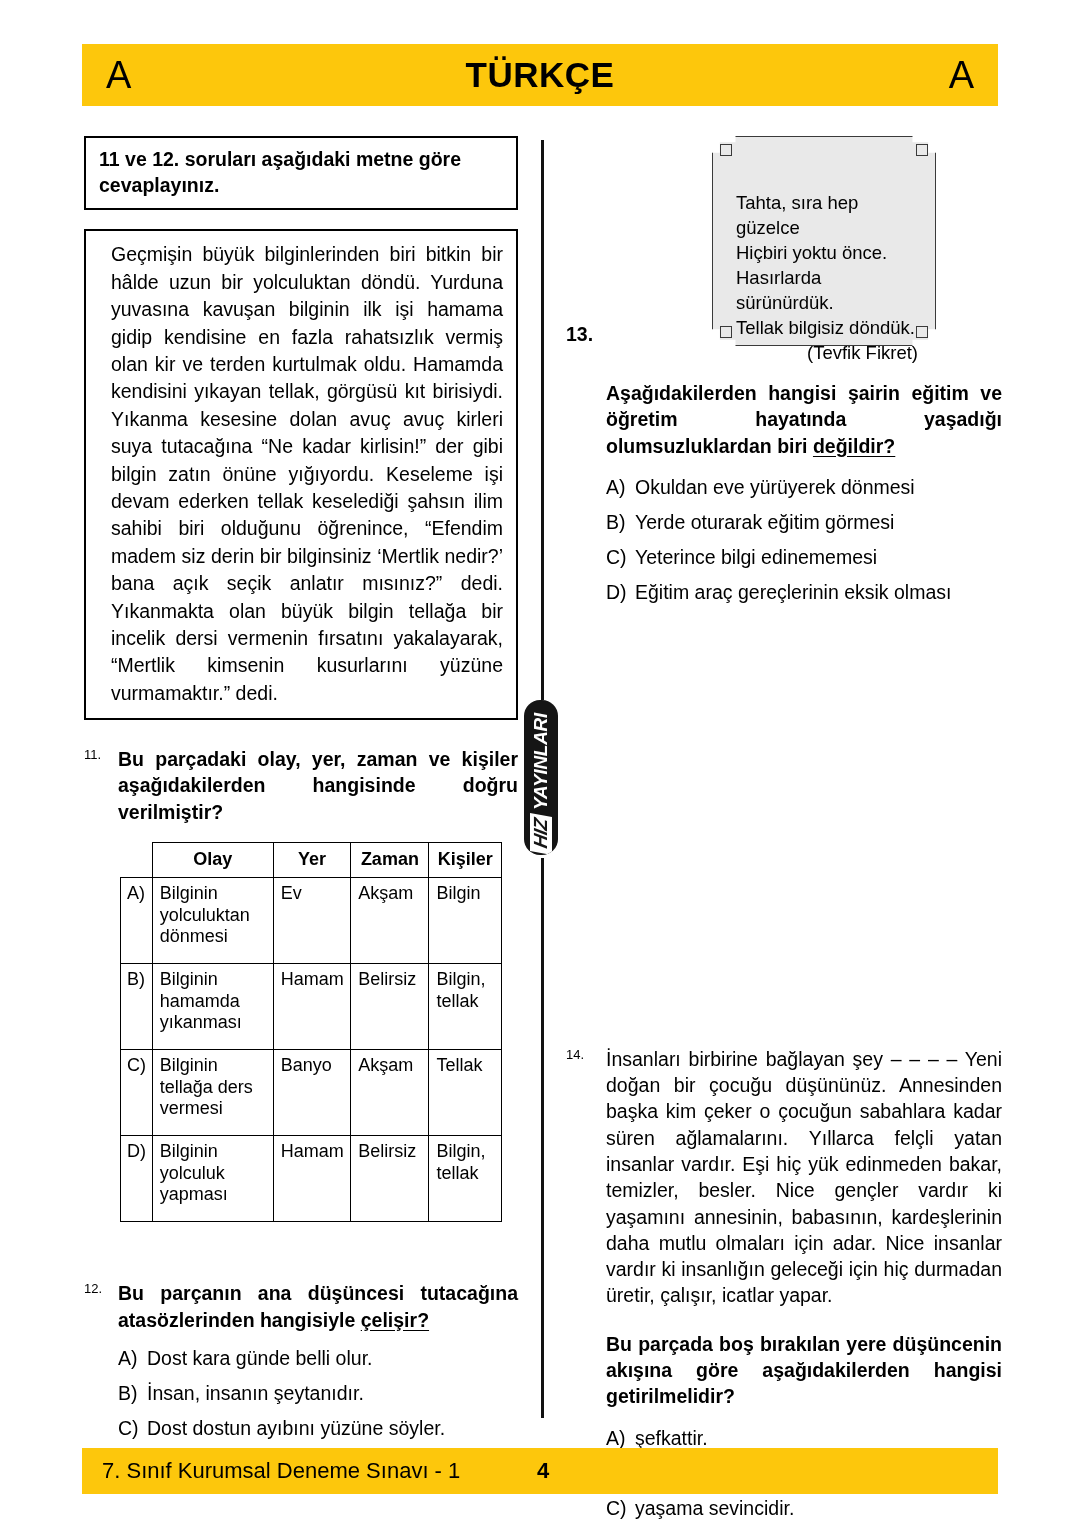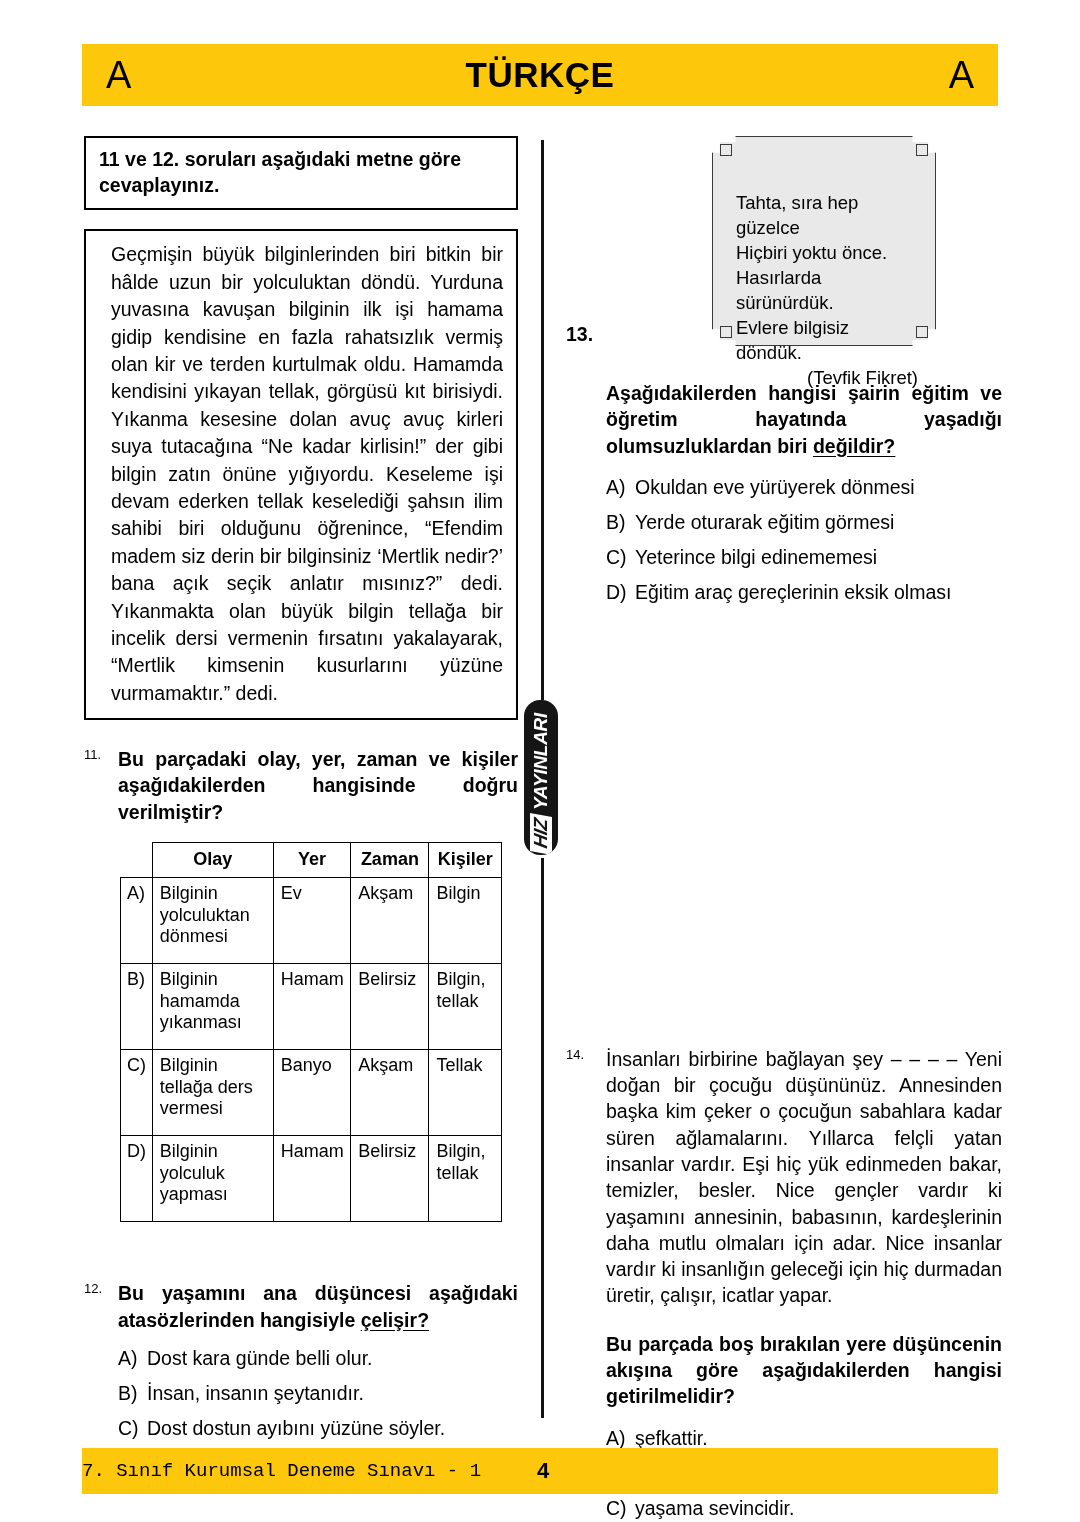--- a/index.html
+++ b/index.html
@@ -29,21 +29,22 @@
   }
 
   
   .footer {
     position: absolute; left: 82px; top: 1448px;
     width: 916px; height: 46px;
     background: #FDC70C;
     display: flex; align-items: center;
   }
   .footer .exam-name {
-    font-size: 19px; font-weight: 400; font-family: Liberation Mono, monospace;
+    margin-left: 20px;
+    font-size: 22px; font-weight: 400;
   }
   .footer .page-num {
     position: absolute; left: 455px;
     font-size: 22px; font-weight: bold;
   }
 
   
   .col-left {
     position: absolute; left: 84px; top: 136px;
     width: 434px;
@@ -290,21 +291,21 @@
               <td>Bilgin, tellak</td>
             </tr>
           </tbody>
         </table>
       </div>
     </div>
 
     <div class="question" style="margin-top:58px;">
       <div class="q-row">
         <span class="q-num">12.</span>
-        <span class="q-stem"><span>Bu yaşamını ana düşüncesi aşağıdaki atasözlerinden hangisiyle </span><span class="underl">çelişir?</span></span>
+        <span class="q-stem"><span>Bu parçanın ana düşüncesi tutacağına atasözlerinden hangisiyle </span><span class="underl">çelişir?</span></span>
       </div>
       <div class="opts">
         <div class="opt">
           <span class="opt-key">A)</span>
           <span class="opt-txt">Dost kara günde belli olur.</span>
         </div>
         <div class="opt">
           <span class="opt-key">B)</span>
           <span class="opt-txt">İnsan, insanın şeytanıdır.</span>
         </div>
@@ -329,21 +330,21 @@
         <div class="poem-wrap">
           <div class="poem-box"></div>
           <div class="notch tl"></div>
           <div class="notch tr"></div>
           <div class="notch bl"></div>
           <div class="notch br"></div>
           <div class="poem-text">
             <div>Tahta, sıra hep güzelce</div>
             <div>Hiçbiri yoktu önce.</div>
             <div>Hasırlarda sürünürdük.</div>
-            <div>Evlere bilgisiz döndük.</div>
+            <div>Tellak bilgisiz döndük.</div>
             <div class="poem-author">(Tevfik Fikret)</div>
           </div>
         </div>
       </div>
 
       <div style="margin-top:34px; padding-left:40px;">
         <div class="q-stem"><span>Aşağıdakilerden hangisi şairin eğitim ve öğretim hayatında yaşadığı olumsuzluklardan biri </span><span class="underl">değildir?</span></div>
       </div>
 
       <div class="opts" style="padding-left:40px; margin-top:16px;">

